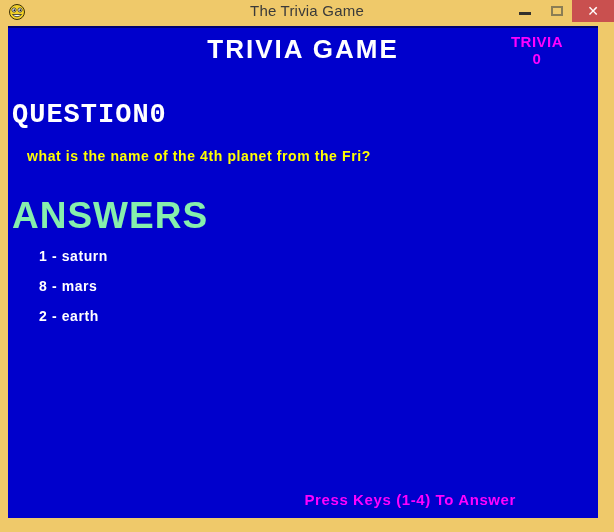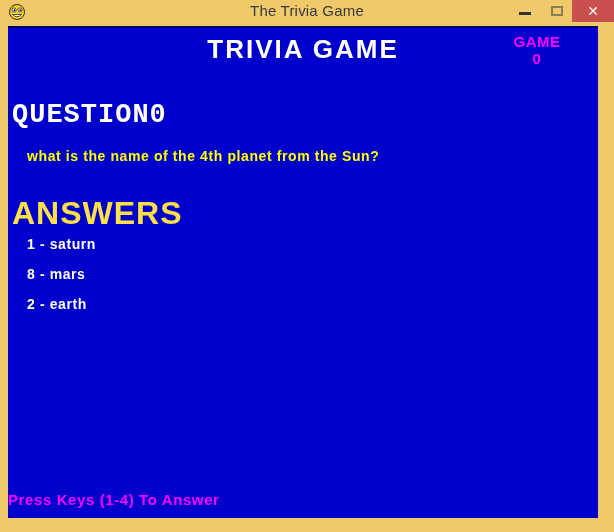--- a/index.html
+++ b/index.html
@@ -165,54 +165,54 @@
     font-weight: bold;
     letter-spacing: 0.6px;
     font-family: "Liberation Sans", sans-serif;
     white-space: nowrap;
   }
 
   .answers-heading {
     position: absolute;
     left: 4px;
     top: 167px;
-    color: #fde047;
-    font-size: 32px;
+    color: #86efac;
+    font-size: 37px;
     font-weight: bold;
     letter-spacing: 1px;
     font-family: "Liberation Sans", sans-serif;
     white-space: nowrap;
   }
 
   .answers-list {
     position: absolute;
     left: 19px;
     top: 208px;
     width: 400px;
-    margin: 0;
+    margin: 12px;
     padding: 0;
     list-style: none;
   }
   .answer-item {
     color: #ffffff;
     font-size: 14px;
     font-weight: bold;
     letter-spacing: 0.6px;
     font-family: "Liberation Sans", sans-serif;
     height: 30px;
     line-height: 16px;
     white-space: nowrap;
   }
 
   .prompt-text {
     position: absolute;
     left: 0;
     bottom: 10px;
     width: 508px;
-    text-align: left;
+    text-align: right;
     color: #ff00ff;
     font-size: 15px;
     font-weight: bold;
     letter-spacing: 0.6px;
     font-family: "Liberation Sans", sans-serif;
     white-space: nowrap;
   }
 </style>
 </head>
 <body>
@@ -245,27 +245,27 @@
     <button class="win-btn btn-close">
       <span class="glyph-close">✕</span>
     </button>
   </div>
 
   <div class="game-area">
 
     <div class="game-title">TRIVIA GAME</div>
 
     <div class="score-box">
-      <span>GAME</span>
+      <span>TRIVIA</span>
       <span class="score-value">0</span>
     </div>
 
     <div class="question-heading">QUESTION0</div>
 
-    <div class="question-text">what is the name of the 4th planet from the Sun?</div>
+    <div class="question-text">what is the name of the 4th planet from the Fri?</div>
 
     <div class="answers-heading">ANSWERS</div>
 
     <ul class="answers-list">
       <li class="answer-item">1 - saturn</li>
       <li class="answer-item">8 - mars</li>
       <li class="answer-item">2 - earth</li>
     </ul>
 
     <div class="prompt-text">Press Keys (1-4) To Answer</div>

